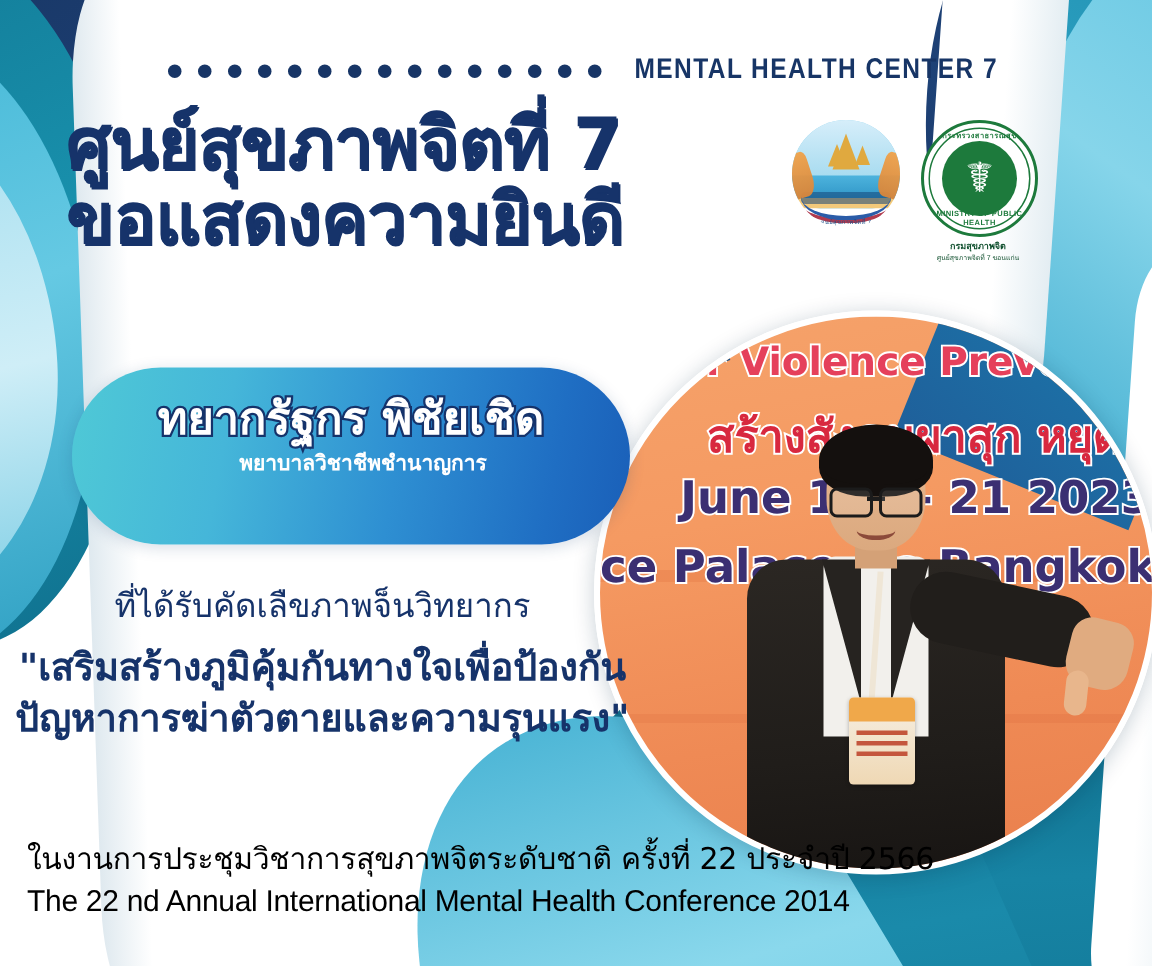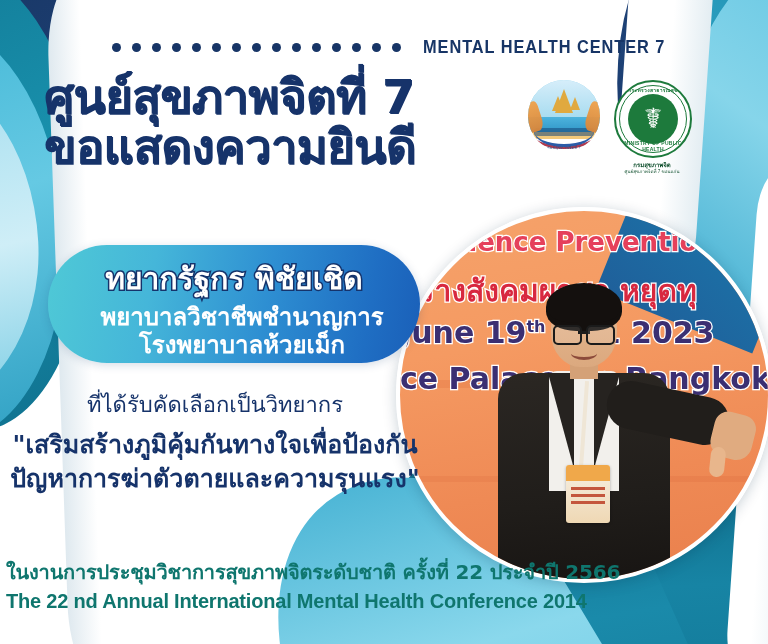--- a/index.html
+++ b/index.html
@@ -256,21 +256,21 @@
     position:absolute;right:-6%;top:-14%;width:46%;height:46%;
     background:linear-gradient(200deg,#1a7fb0,#1f5f9a);
     transform:rotate(22deg);
   }
   .photo .bd-blue2{
     position:absolute;left:-14%;top:-16%;width:34%;height:30%;
     background:linear-gradient(160deg,#1a6fa8,#16528b);
     transform:rotate(-18deg);
   }
   .photo-line{
-    position:absolute;left:0;right:0;text-align:left;
+    position:absolute;left:0;right:0;text-align:right;
     font-family:"DejaVu Sans","Liberation Sans",sans-serif;
     white-space:nowrap;
     -webkit-text-stroke:2.5px #ffffff;
     paint-order:stroke fill;
   }
   .pl1{top:16px;font-size:26px;font-weight:600;color:#e5405b;}
   .pl2{top:56px;font-size:30px;font-weight:700;color:#d8283f;}
   .pl3{top:104px;font-size:30px;font-weight:600;color:#3b2f72;}
   .pl4{top:150px;font-size:30px;font-weight:600;color:#3b2f72;}
   .pl3 sup{font-size:16px;vertical-align:super;}
@@ -363,41 +363,41 @@
   .nb-name{
     position:absolute;left:0;right:0;top:10px;text-align:center;
     font-family:"DejaVu Sans","Liberation Sans",sans-serif;
     font-weight:700;font-size:30px;color:#ffffff;
     -webkit-text-stroke:3px #15336b;paint-order:stroke fill;
     white-space:nowrap;
   }
   .nb-sub1,.nb-sub2{
     position:absolute;left:16px;right:0;text-align:center;
     font-family:Liberation Sans, sans-serif;
-    font-weight:600;font-size:24px;color:#ffffff;white-space:nowrap;
+    font-weight:600;font-size:14px;color:#ffffff;white-space:nowrap;
   }
   .nb-sub1{top:52px;}
   .nb-sub2{top:80px;}
 
   
   .mid{
     position:absolute;left:0;width:430px;top:390px;z-index:6;
     text-align:center;color:#16336a;
     font-family:"DejaVu Sans","Liberation Sans",sans-serif;
   }
   .mid .m1,.mid .m2{font-size:22px;font-weight:500;line-height:1.33;white-space:nowrap;}
   .mid .q1,.mid .q2{font-size:25px;font-weight:600;line-height:1.34;white-space:nowrap;}
   .mid .q1{margin-top:9px;}
 
   
   .bottom{
-    position:absolute;left:6px;bottom:28px;z-index:8;
-    color:#0f766e;
+    position:absolute;left:18px;bottom:28px;z-index:8;
+    color:#000000;
     font-family:"DejaVu Sans","Liberation Sans",sans-serif;
-    font-weight:700;
+    font-weight:400;
   }
   .bottom .b1{font-size:20px;line-height:1.5;white-space:nowrap;letter-spacing:-.2px;}
   .bottom .b2{font-size:20px;line-height:1.45;white-space:nowrap;letter-spacing:-.2px;
     font-family:"Liberation Sans","DejaVu Sans",sans-serif;}
 </style>
 </head>
 <body>
 
 <div class="poster">
 
@@ -512,25 +512,24 @@
           <b></b>
           <i></i>
         </div>
       <div class="p-smile"></div>
     </div>
   </div>
 
   <div class="name-banner">
     <div class="nb-name">ทยากรัฐกร พิชัยเชิด</div>
     <div class="nb-sub1">พยาบาลวิชาชีพชำนาญการ</div>
-    <div class="nb-sub2">โรงพยาบาลห้วยเม็ก</div>
   </div>
 
   <div class="mid">
-    <div class="m1">ที่ได้รับคัดเลือกเป็นวิทยากร</div>
+    <div class="m1">ที่ได้รับคัดเลืขภาพจ็นวิทยากร</div>
     <div class="q1">"เสริมสร้างภูมิคุ้มกันทางใจเพื่อป้องกัน</div>
     <div class="q2">ปัญหาการฆ่าตัวตายและความรุนแรง"</div>
   </div>
 
   <div class="bottom">
     <div class="b1">ในงานการประชุมวิชาการสุขภาพจิตระดับชาติ ครั้งที่ 22 ประจำปี 2566</div>
     <div class="b2">The 22 nd Annual International Mental Health Conference 2014</div>
   </div>
 
 </div>

